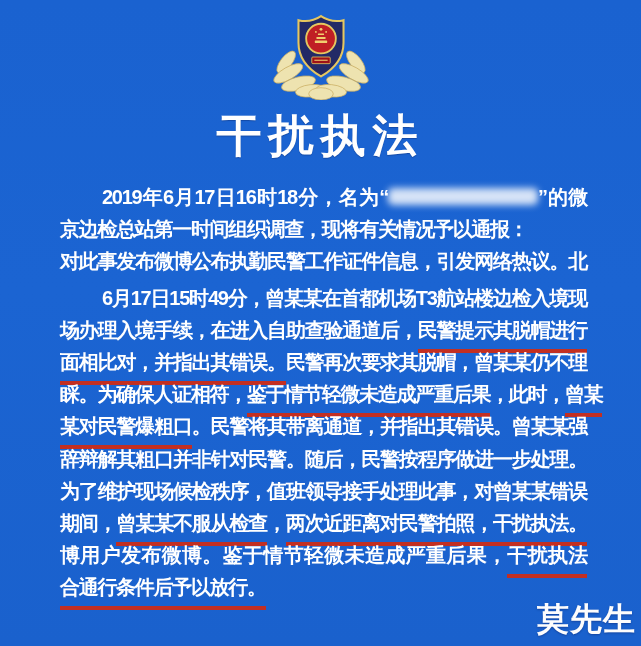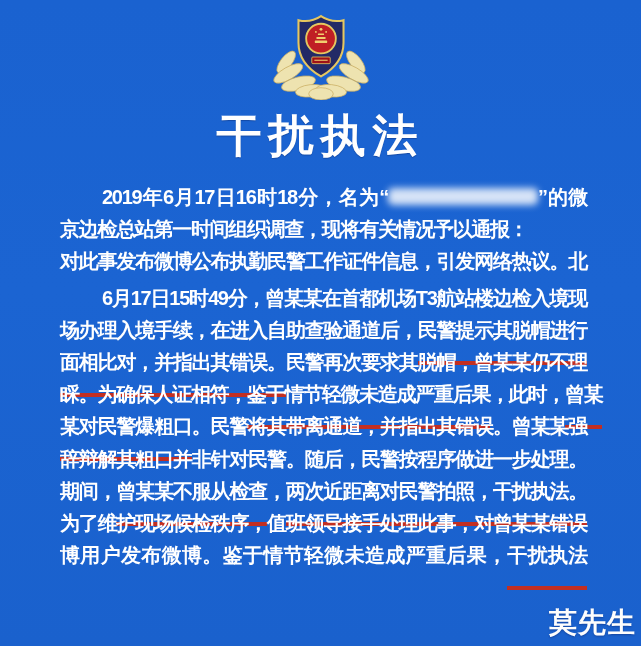--- a/index.html
+++ b/index.html
@@ -44,33 +44,33 @@
   .line{
     height:32.2px;line-height:32.2px;
     text-align:justify;
     text-align-last:justify;
     white-space:nowrap;
   }
   .line.last{text-align-last:left;}
   .line.indent{text-indent:42px;}
   .u{
     border-bottom:4px solid var(--red);
-    padding-bottom:20px;
+    padding-bottom:8px;
   }
   .blur-censor{
     display:inline-block;
     width:150px;height:17px;
     background:rgba(255,255,255,.82);
     border-radius:5px;
     filter:blur(3.5px);
     vertical-align:-1px;
   }
   .watermark{
     position:absolute;right:5px;bottom:4px;
-    font-size:28px;font-weight:600;
+    font-size:32px;font-weight:600;
     color:#fdfdfd;letter-spacing:1px;
     text-shadow:0 1px 2px rgba(0,0,60,.3);
   }
 </style>
 </head>
 <body>
 
 <div class="page">
 
   <div class="badge">
@@ -113,21 +113,22 @@
         <div class="line last"><span>京边检总站第一时间组织调查，现将有关情况予以通报：</span></div>
         <div class="line"><span>对此事发布微博公布执勤民警工作证件信息，引发网络热议。北</span></div>
       </div>
       <div class="para">
         <div class="line indent"><span>6月17日15时49分，曾某某在首都机场T3航站楼边检入境现</span></div>
         <div class="line"><span>场办理入境手续，在进入自助查验通道后，</span><span class="u">民警提示其脱帽进行</span></div>
         <div class="line"><span class="u">面相比对，并指出其错误。</span><span>民警再次要求其脱帽，曾某某仍不理</span></div>
         <div class="line"><span>睬。为确保人证相符，</span><span class="u">鉴于情节轻微未造成严重后果</span><span>，此时，</span><span class="u">曾某</span></div>
         <div class="line"><span class="u">某对民警爆粗口</span><span>。民警将其带离通道，并指出其错误。曾某某强</span></div>
         <div class="line"><span>辞辩解其粗口并非针对民警。随后，民警按程序做进一步处理。</span></div>
+        <div class="line"><span>为了维护现场候检秩序，值班领导接手处理此事，对曾某某错误</span></div>
         <div class="line"><span>期间，</span><span class="u">曾某某不服从检查</span><span>，</span><span class="u">两次近距离对民警拍照，干扰执法。</span></div>
-        <div class="line"><span>为了维护现场候检秩序，值班领导接手处理此事，对曾某某错误</span></div>
         <div class="line"><span>博用户发布微博。鉴于情节轻微未造成严重后果，</span><span class="u">干扰执法</span></div>
+        <div class="line last"><span class="u">合通行条件后予以放行。</span></div>
       </div>
     </div>
 
   <div class="watermark">莫先生</div>
 
 </div>
 
 </body></html>

